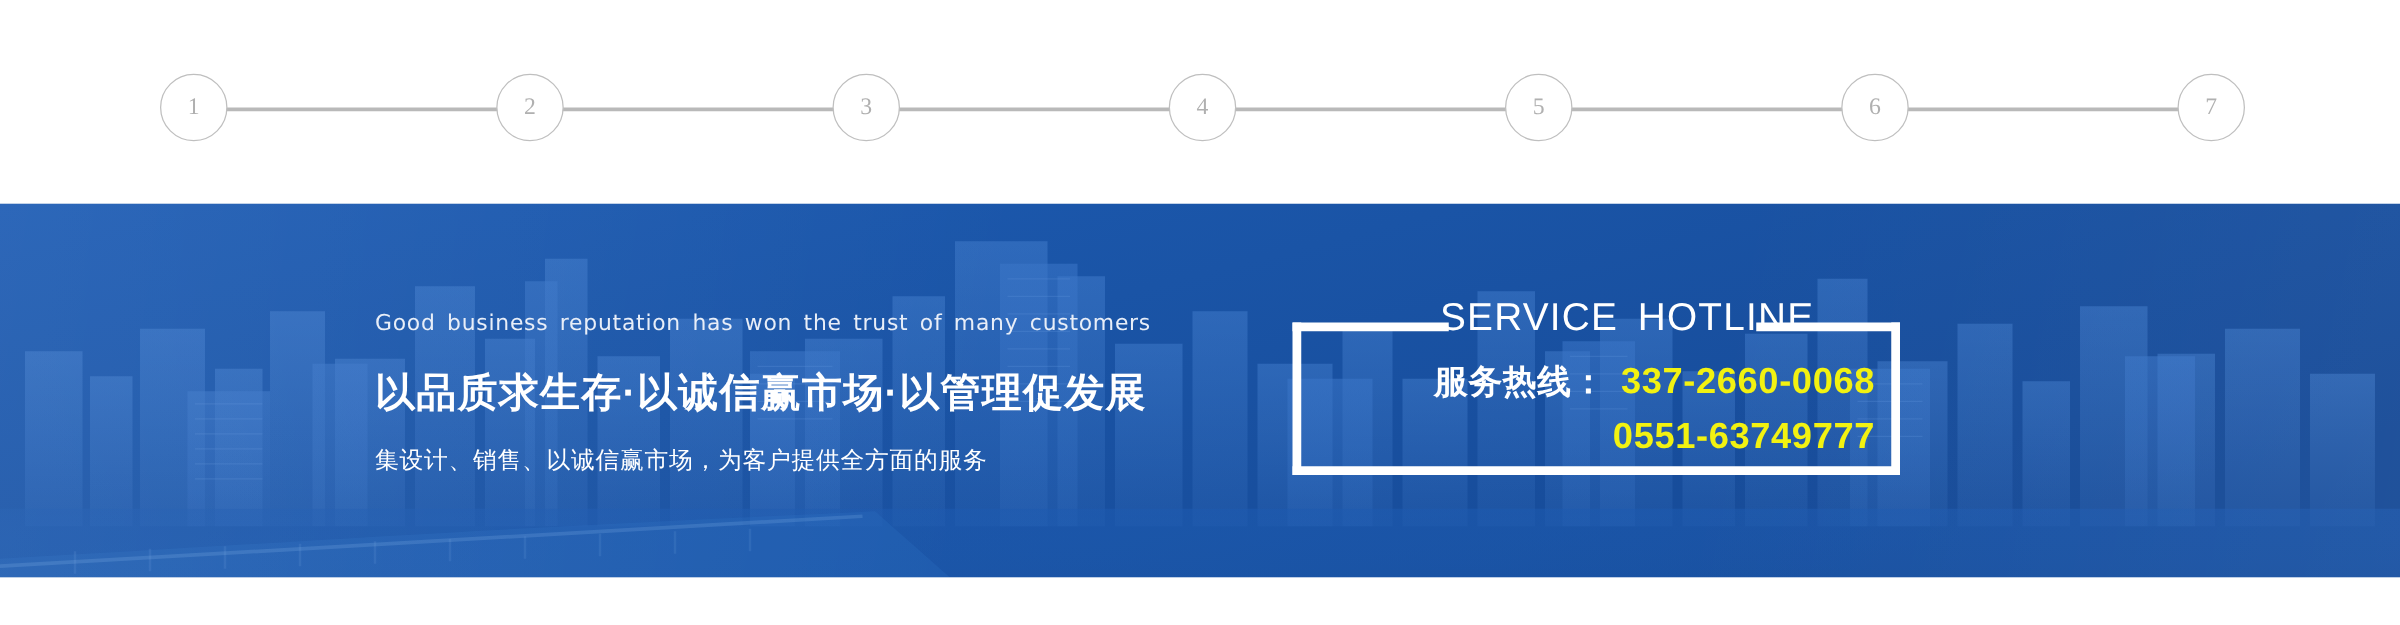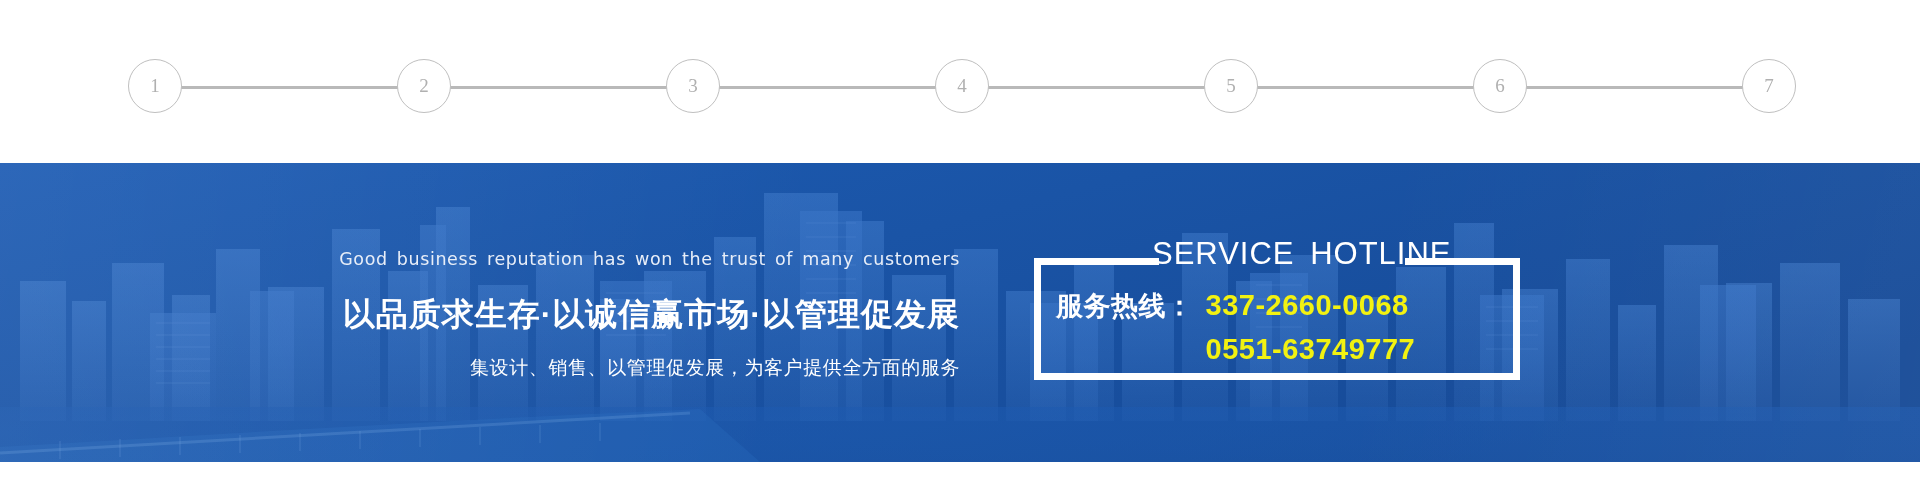--- a/index.html
+++ b/index.html
@@ -82,21 +82,21 @@
     background: linear-gradient(100deg, rgba(255,255,255,0.07) 0%, rgba(255,255,255,0.0) 42%, rgba(255,255,255,0.0) 70%, rgba(255,255,255,0.045) 100%);
     pointer-events: none;
   }
 
   
   #slogan-block {
     position: absolute;
     left: 300px;
     top: 86px;
     width: 660px;
-    text-align: right;
+    text-align: left;
     z-index: 3;
   }
   #slogan-en {
     color: #e8eef8;
     font-size: 17.5px;
     letter-spacing: 0.6px;
     word-spacing: 3px;
     white-space: nowrap;
     font-family: "DejaVu Sans", sans-serif;
   }
@@ -152,20 +152,21 @@
     position: absolute;
     left: 22px;
     top: 32px;
     width: 444px;
   }
   .hotline-row {
     display: flex;
     align-items: baseline;
     white-space: nowrap;
     line-height: 1.05;
+    justify-content: flex-end;
   }
   .hl-label {
     color: #ffffff;
     font-size: 27px;
     font-weight: bold;
     letter-spacing: 0.5px;
   }
   .hl-number {
     color: #f2f211;
     font-size: 29px;
@@ -344,21 +345,21 @@
       <line x1="540" y1="280" x2="540" y2="262"></line>
       <line x1="600" y1="278" x2="600" y2="260"></line>
     </g>
   </svg>
 
   <div id="banner-sheen"></div>
 
   <div id="slogan-block">
     <div id="slogan-en">Good business reputation has won the trust of many customers</div>
     <div id="slogan-main">以品质求生存·以诚信赢市场·以管理促发展</div>
-    <div id="slogan-sub">集设计、销售、以管理促发展，为客户提供全方面的服务</div>
+    <div id="slogan-sub">集设计、销售、以诚信赢市场，为客户提供全方面的服务</div>
   </div>
 
   <div id="hotline-box">
     <div class="hl-border" id="hl-left"></div>
     <div class="hl-border" id="hl-right"></div>
     <div class="hl-border" id="hl-bottom"></div>
     <div class="hl-border" id="hl-top-a"></div>
     <div class="hl-border" id="hl-top-b"></div>
 
     <div id="hotline-title">SERVICE  HOTLINE</div>

